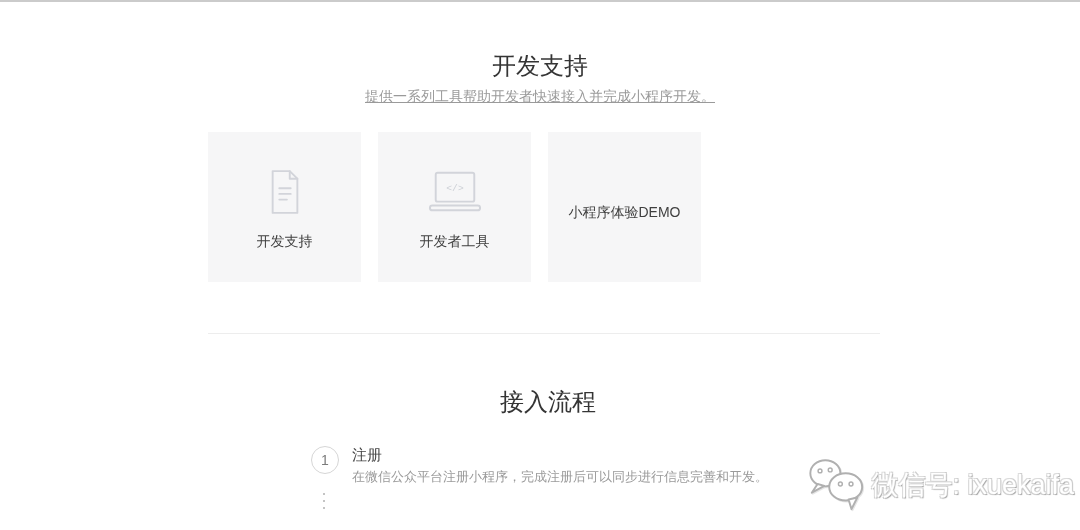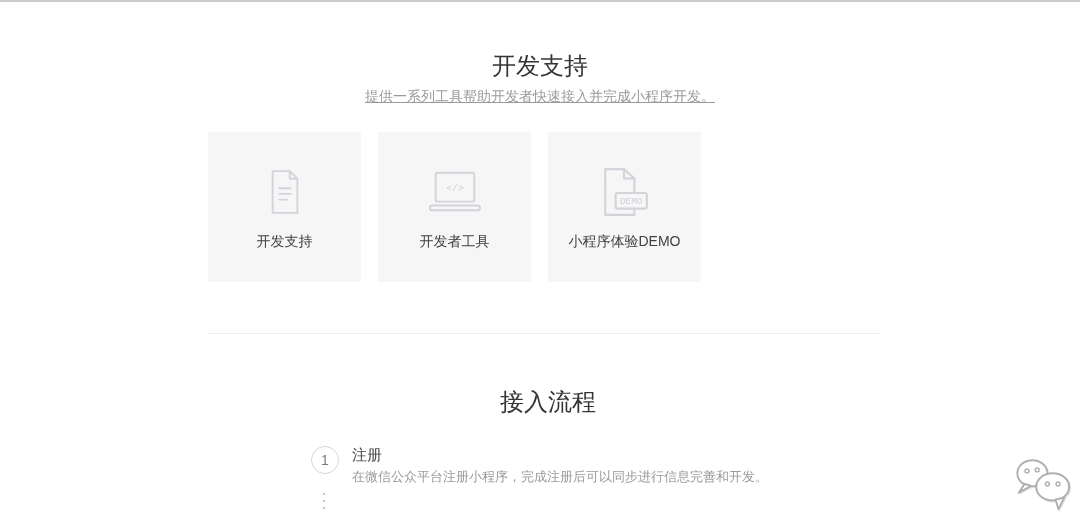--- a/index.html
+++ b/index.html
@@ -164,28 +164,20 @@
             <rect class="icon-stroke" x="8" y="2" width="40" height="30" rx="2"></rect>
             <rect class="icon-stroke" x="2" y="36" width="52" height="5" rx="2.5"></rect>
             <text class="icon-text" x="28" y="21" text-anchor="middle" font-size="10">&lt;/&gt;</text>
           </svg>
         </span>
         <span class="card-label">开发者工具</span>
       </div>
 
 
       <div class="card">
-        <span class="icon-wrap">
-          <svg width="52" height="52" viewBox="0 0 50 50">
-            <path class="icon-stroke" d="M6 3 H24 L34 12 V47 H6 Z"></path>
-            <path class="icon-stroke" d="M24 3 V12 H34"></path>
-            <rect class="icon-stroke icon-fill-bg" x="16" y="26" width="30" height="15" rx="2"></rect>
-            <text class="icon-text" x="31" y="37" text-anchor="middle" font-size="9">DEMO</text>
-          </svg>
-        </span>
         <span class="card-label">小程序体验DEMO</span>
       </div>
 
     </div>
   </section>
 
   <div class="divider"></div>
 
   <section>
     <h2 class="section-title process-title">接入流程</h2>
@@ -211,15 +203,16 @@
         <ellipse cx="21" cy="19" rx="15.5" ry="13.5" fill="#fff" stroke="#b0b0b0" stroke-width="2"></ellipse>
         <path d="M13 30 L7 39 L20 32 Z" fill="#fff" stroke="#b0b0b0" stroke-width="2" stroke-linejoin="round"></path>
         <circle cx="15.5" cy="16.5" r="2" fill="none" stroke="#b0b0b0" stroke-width="1.5"></circle>
         <circle cx="26" cy="15.5" r="2" fill="none" stroke="#b0b0b0" stroke-width="1.5"></circle>
         <ellipse cx="42" cy="33" rx="17" ry="14" fill="#fff" stroke="#b0b0b0" stroke-width="2"></ellipse>
         <path d="M45 46 L48 56 L54 44 Z" fill="#fff" stroke="#b0b0b0" stroke-width="2" stroke-linejoin="round"></path>
         <circle cx="36.5" cy="30" r="2" fill="none" stroke="#b0b0b0" stroke-width="1.5"></circle>
         <circle cx="47.5" cy="30" r="2" fill="none" stroke="#b0b0b0" stroke-width="1.5"></circle>
       </svg>
     </span>
+    <span class="watermark-text">微信号: ixuekaifa</span>
   </div>
 
 </div>
 
 </body></html>

